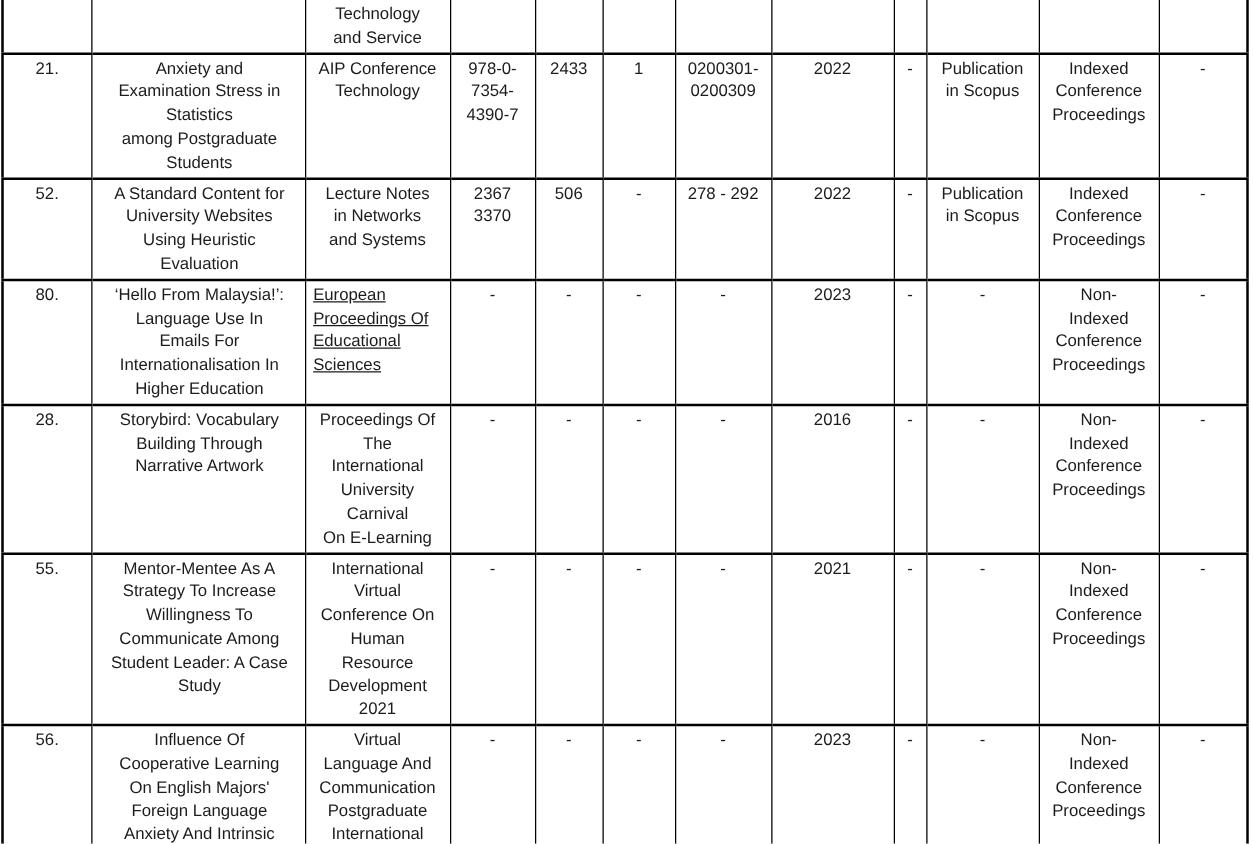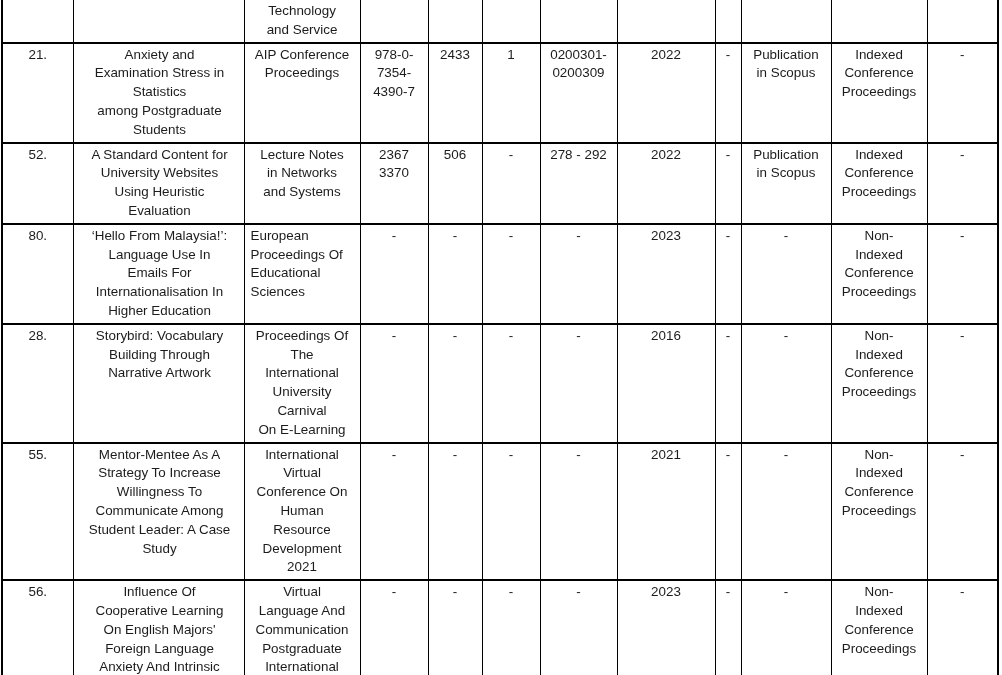--- a/index.html
+++ b/index.html
@@ -40,20 +40,21 @@
   table.pub-table tr.row-cont td {
     border-top: 0;
   }
   table.pub-table td.c-title {
     text-align: center;
     padding-left: 6px;
   }
   table.pub-table td.venue-left {
     text-align: left;
     padding-left: 6px;
+    text-decoration: underline;
   }
   
   tr.r0 { height: 40px; padding-left: 16px; }
   tr.r1 { height: 94px; }
   tr.r2 { height: 81px; }
   tr.r3 { height: 94px; }
   tr.r4 { height: 114px; }
   tr.r5 { height: 131px; margin-top: 20px; }
   tr.r6 { height: 117px; }
 </style>
@@ -93,21 +94,21 @@
         <td class="c-remark"></td>
       </tr>
       <tr class="r1">
         <td class="c-no">21.</td>
         <td class="c-title">Anxiety and
 Examination Stress in
 Statistics
 among Postgraduate
 Students</td>
         <td class="c-venue">AIP Conference
-Proceedings</td>
+Technology</td>
         <td class="c-isbn">978-0-
 7354-
 4390-7</td>
         <td class="c-vol">2433</td>
         <td class="c-issue">1</td>
         <td class="c-pages">0200301-
 0200309</td>
         <td class="c-year">2022</td>
         <td class="c-blank">-</td>
         <td class="c-status">Publication

